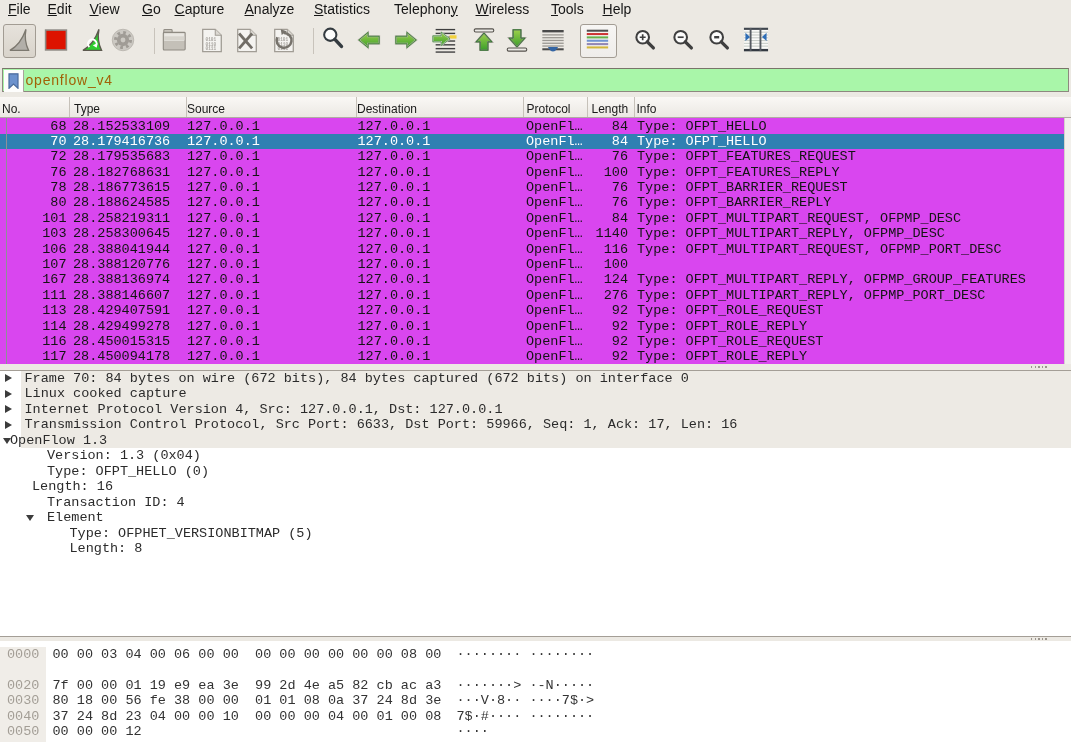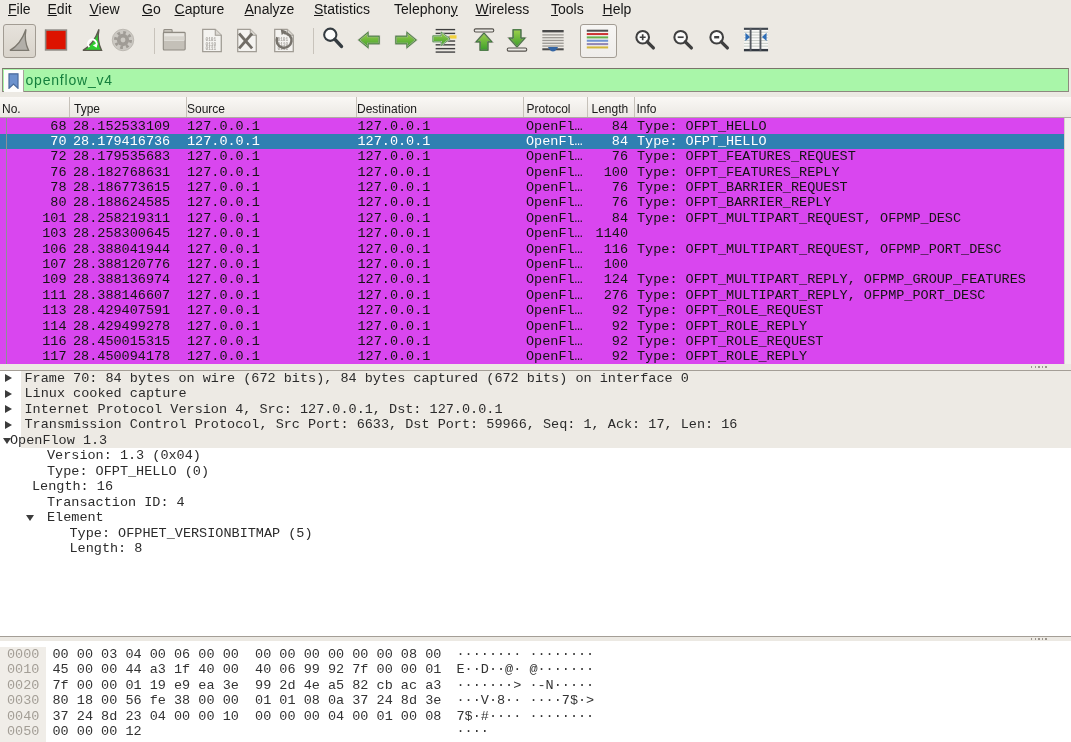--- a/index.html
+++ b/index.html
@@ -7,21 +7,21 @@
 #menubar{left:0;top:0;width:1071px;height:18px;background:#ece9e3;font-size:14px;color:#151515}
 #menubar span.m{position:absolute;top:0.5px}
 #menubar u{text-decoration:underline}
 #toolbar{left:0;top:18px;width:1071px;height:45px;background:#ece9e3}
 .tsep{position:absolute;top:10px;width:1px;height:26px;background:#c8c3bb}
 .btnframe{position:absolute;top:6px;width:33px;height:34px;border:1px solid #a29c93;border-radius:3px;background:linear-gradient(#e6e2db,#d9d4cb);box-sizing:border-box}
 .tic{position:absolute;top:9px;width:26px;height:26px}
 #filterbar{left:0;top:63px;width:1071px;height:34px;background:#ece9e3}
 #bookbtn{position:absolute;left:1px;top:1px;width:20px;height:22px;background:#fdfdfc;border-right:1px solid #aaa49b;box-sizing:border-box}
 #finput{position:absolute;left:2px;top:5px;width:1067px;height:24px;box-sizing:border-box;background:#a9f6a9;border:1px solid #8d887f;border-top-color:#797469}
-#ftext{position:absolute;left:22.5px;top:2.5px;font-size:14px;letter-spacing:0.8px;color:#15803d}
+#ftext{position:absolute;left:22.5px;top:2.5px;font-size:14px;letter-spacing:0.8px;color:#a16207}
 #colhead{left:0;top:97px;width:1071px;height:21px;background:linear-gradient(#faf8f5,#ebe8e3);border-bottom:1px solid #b0aba3;box-sizing:border-box;font-size:12px;color:#1a1a1a}
 #colhead span{position:absolute;top:4.5px}
 .hsep{position:absolute;top:0;width:1px;height:20px;background:#c6c1b9}
 #plist{left:0;top:118px;width:1071px;height:245.5px;background:#d946ef;overflow:hidden}
 #plist .rows{position:absolute;left:0;top:0.5px;width:1071px}
 .row{position:relative;height:15.4px;font:13.5px/15.4px "Liberation Mono",monospace;color:#141414;white-space:pre}
 .row span{position:absolute;top:0}
 .row .n{left:0;width:66.5px;text-align:right}
 .row .t{left:73px}
 .row .s{left:187px}
@@ -241,24 +241,24 @@
 </div>
 <div class="a" id="plist">
     <div class="rows">
 <div class="row"><span class="n">68</span><span class="t">28.152533109</span><span class="s">127.0.0.1</span><span class="d">127.0.0.1</span><span class="p">OpenFl…</span><span class="l">84</span><span class="i">Type: OFPT_HELLO</span></div>
 <div class="row sel"><span class="n">70</span><span class="t">28.179416736</span><span class="s">127.0.0.1</span><span class="d">127.0.0.1</span><span class="p">OpenFl…</span><span class="l">84</span><span class="i">Type: OFPT_HELLO</span></div>
 <div class="row"><span class="n">72</span><span class="t">28.179535683</span><span class="s">127.0.0.1</span><span class="d">127.0.0.1</span><span class="p">OpenFl…</span><span class="l">76</span><span class="i">Type: OFPT_FEATURES_REQUEST</span></div>
 <div class="row"><span class="n">76</span><span class="t">28.182768631</span><span class="s">127.0.0.1</span><span class="d">127.0.0.1</span><span class="p">OpenFl…</span><span class="l">100</span><span class="i">Type: OFPT_FEATURES_REPLY</span></div>
 <div class="row"><span class="n">78</span><span class="t">28.186773615</span><span class="s">127.0.0.1</span><span class="d">127.0.0.1</span><span class="p">OpenFl…</span><span class="l">76</span><span class="i">Type: OFPT_BARRIER_REQUEST</span></div>
 <div class="row"><span class="n">80</span><span class="t">28.188624585</span><span class="s">127.0.0.1</span><span class="d">127.0.0.1</span><span class="p">OpenFl…</span><span class="l">76</span><span class="i">Type: OFPT_BARRIER_REPLY</span></div>
 <div class="row"><span class="n">101</span><span class="t">28.258219311</span><span class="s">127.0.0.1</span><span class="d">127.0.0.1</span><span class="p">OpenFl…</span><span class="l">84</span><span class="i">Type: OFPT_MULTIPART_REQUEST, OFPMP_DESC</span></div>
-<div class="row"><span class="n">103</span><span class="t">28.258300645</span><span class="s">127.0.0.1</span><span class="d">127.0.0.1</span><span class="p">OpenFl…</span><span class="l">1140</span></div>
+<div class="row"><span class="n">103</span><span class="t">28.258300645</span><span class="s">127.0.0.1</span><span class="d">127.0.0.1</span><span class="p">OpenFl…</span><span class="l">1140</span><span class="i">Type: OFPT_MULTIPART_REPLY, OFPMP_DESC</span></div>
 <div class="row"><span class="n">106</span><span class="t">28.388041944</span><span class="s">127.0.0.1</span><span class="d">127.0.0.1</span><span class="p">OpenFl…</span><span class="l">116</span><span class="i">Type: OFPT_MULTIPART_REQUEST, OFPMP_PORT_DESC</span></div>
 <div class="row"><span class="n">107</span><span class="t">28.388120776</span><span class="s">127.0.0.1</span><span class="d">127.0.0.1</span><span class="p">OpenFl…</span><span class="l">100</span></div>
-<div class="row"><span class="n">109</span><span class="t">28.388136974</span><span class="s">127.0.0.1</span><span class="d">127.0.0.1</span><span class="p">OpenFl…</span><span class="l">124</span><span class="i">Type: OFPT_MULTIPART_REPLY, OFPMP_GROUP_FEATURES</span></div>
+<div class="row"><span class="n">167</span><span class="t">28.388136974</span><span class="s">127.0.0.1</span><span class="d">127.0.0.1</span><span class="p">OpenFl…</span><span class="l">124</span><span class="i">Type: OFPT_MULTIPART_REPLY, OFPMP_GROUP_FEATURES</span></div>
 <div class="row"><span class="n">111</span><span class="t">28.388146607</span><span class="s">127.0.0.1</span><span class="d">127.0.0.1</span><span class="p">OpenFl…</span><span class="l">276</span><span class="i">Type: OFPT_MULTIPART_REPLY, OFPMP_PORT_DESC</span></div>
 <div class="row"><span class="n">113</span><span class="t">28.429407591</span><span class="s">127.0.0.1</span><span class="d">127.0.0.1</span><span class="p">OpenFl…</span><span class="l">92</span><span class="i">Type: OFPT_ROLE_REQUEST</span></div>
 <div class="row"><span class="n">114</span><span class="t">28.429499278</span><span class="s">127.0.0.1</span><span class="d">127.0.0.1</span><span class="p">OpenFl…</span><span class="l">92</span><span class="i">Type: OFPT_ROLE_REPLY</span></div>
 <div class="row"><span class="n">116</span><span class="t">28.450015315</span><span class="s">127.0.0.1</span><span class="d">127.0.0.1</span><span class="p">OpenFl…</span><span class="l">92</span><span class="i">Type: OFPT_ROLE_REQUEST</span></div>
 <div class="row"><span class="n">117</span><span class="t">28.450094178</span><span class="s">127.0.0.1</span><span class="d">127.0.0.1</span><span class="p">OpenFl…</span><span class="l">92</span><span class="i">Type: OFPT_ROLE_REPLY</span></div>
 </div>
   </div>
 <div class="a" id="vline"></div>
 <div class="a" style="left:1064px;top:118px;width:7px;height:245.5px;background:#f2f0ec;border-left:1px solid #d4d1cb;box-sizing:border-box"></div>
 <div class="a" id="split1">
@@ -278,18 +278,17 @@
 <div class="drow" style="top:139.5px"><i class="tri-d" style="left:25.5px"></i><span style="position:absolute;left:47px">Element</span></div>
 <div class="drow" style="top:155px"><span style="position:absolute;left:69.5px">Type: OFPHET_VERSIONBITMAP (5)</span></div>
 <div class="drow" style="top:170.5px"><span style="position:absolute;left:69.5px">Length: 8</span></div>
 </div>
 <div class="a" id="split2">
     <div style="position:absolute;left:1031px;top:1.4px;width:18px;height:2px;background:repeating-linear-gradient(90deg,#9b958d 0 1.4px,rgba(0,0,0,0) 1.4px 3.6px)"></div>
   </div>
 <div class="a" id="hex">
     <div id="hstrip"></div>
 <div class="hrow" style="top:0"><span class="off">0000</span><span class="hx">00 00 03 04 00 06 00 00  00 00 00 00 00 00 08 00</span><span class="as">········ ········</span></div>
-<div class="hrow" style="top:15.4px"><span class="off">0010</span><span class="hx">45 00 00 44 a3 1f 40 00  40 06 99 92 7f 00 00 01</span><span class="as">E··D··@· @·······</span></div>
 <div class="hrow" style="top:30.8px"><span class="off">0020</span><span class="hx">7f 00 00 01 19 e9 ea 3e  99 2d 4e a5 82 cb ac a3</span><span class="as">·······&gt; ·-N·····</span></div>
 <div class="hrow" style="top:46.2px"><span class="off">0030</span><span class="hx">80 18 00 56 fe 38 00 00  01 01 08 0a 37 24 8d 3e</span><span class="as">···V·8·· ····7$·&gt;</span></div>
 <div class="hrow" style="top:61.6px"><span class="off">0040</span><span class="hx">37 24 8d 23 04 00 00 10  00 00 00 04 00 01 00 08</span><span class="as">7$·#···· ········</span></div>
 <div class="hrow" style="top:77px"><span class="off">0050</span><span class="hx">00 00 00 12</span><span class="as">····</span></div>
 </div>
 
 </body></html>

